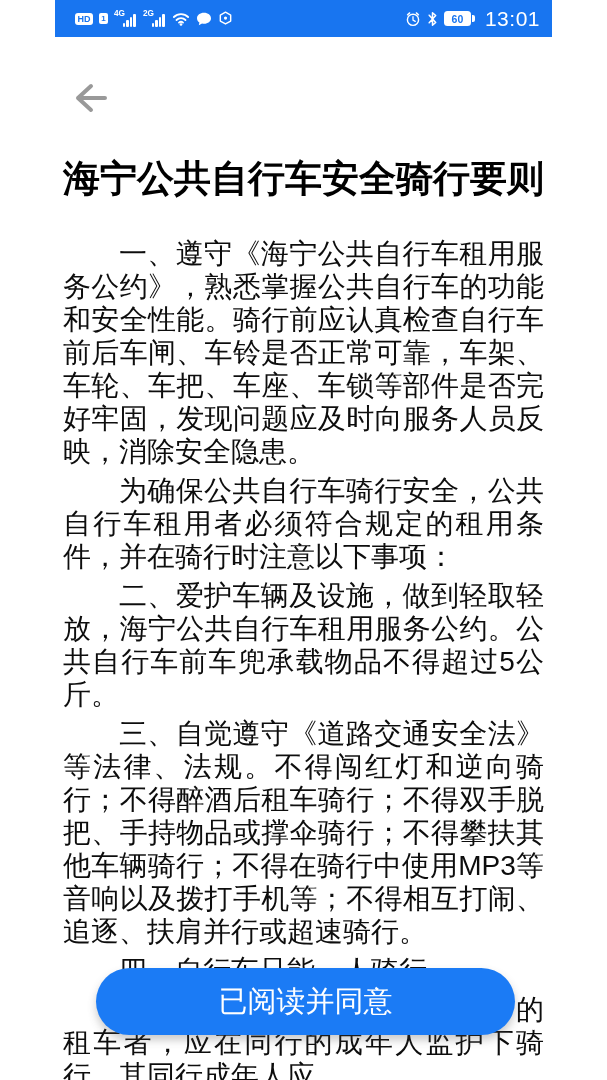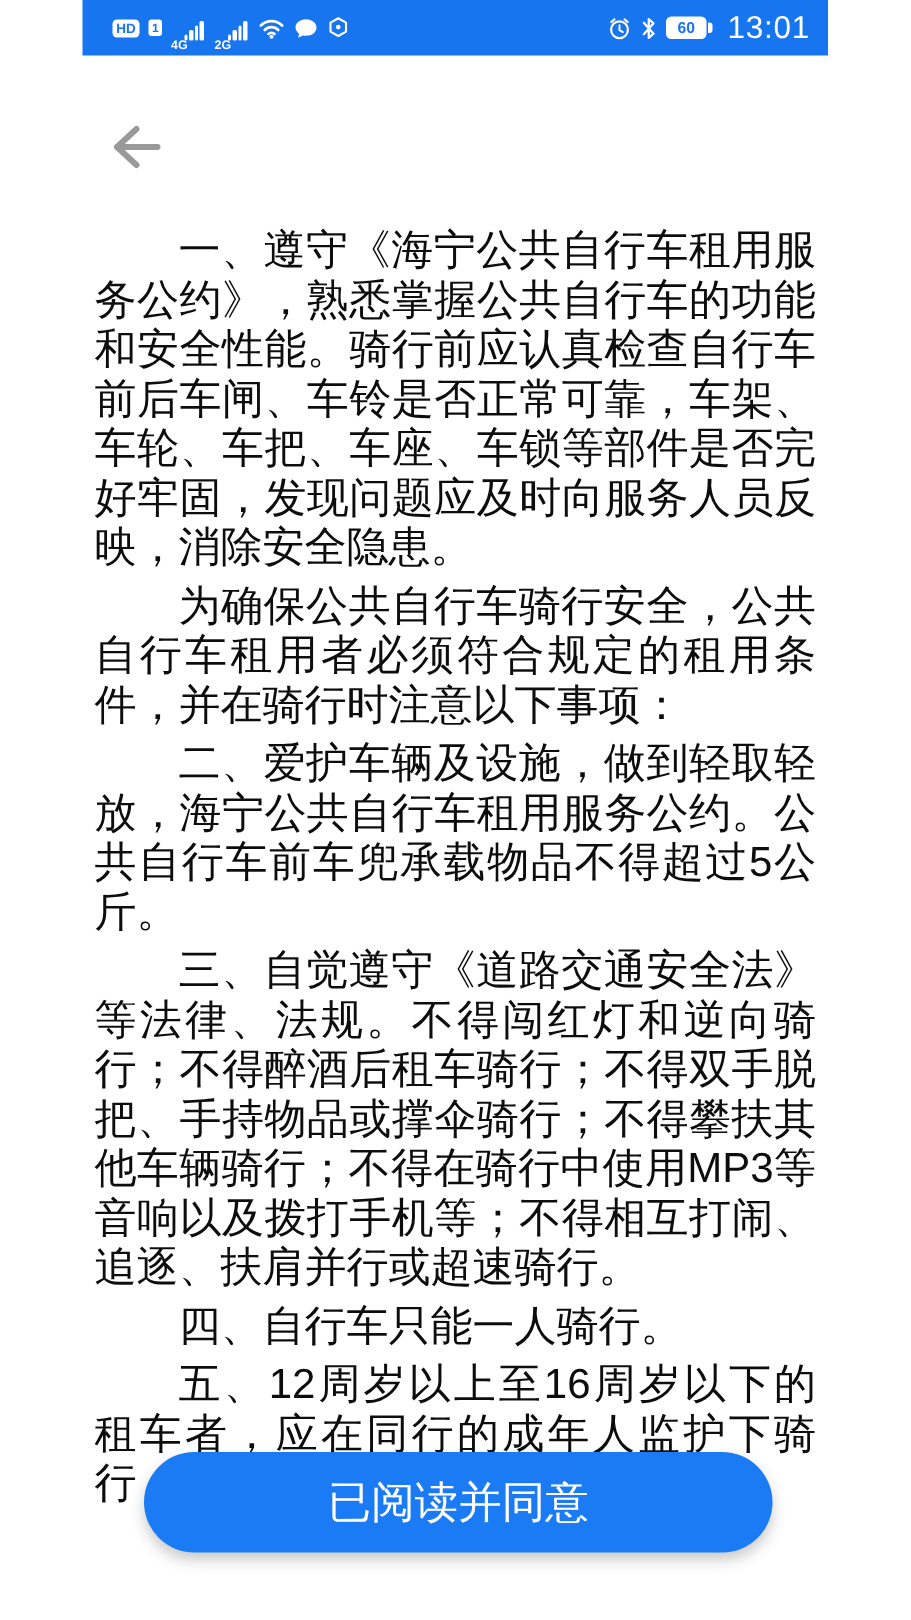--- a/index.html
+++ b/index.html
@@ -12,21 +12,21 @@
     justify-content:space-between;padding:10px 12px;box-sizing:border-box;color:#fff;}
   .sb-left,.sb-right{display:flex;align-items:center;gap:6px;}
   .sb-left{padding-left:8px;}
   .hd-badge{display:inline-flex;align-items:center;justify-content:center;background:#fff;
     color:var(--status-bar-blue,#1875f0);font-size:9px;font-weight:bold;border-radius:3px;
     width:18px;height:12px;letter-spacing:0;}
   .sim-badge{display:inline-flex;align-items:center;justify-content:center;background:#fff;
     color:var(--status-bar-blue,#1875f0);font-size:8px;font-weight:bold;border-radius:2px;
     width:9px;height:11px;}
   .sig{position:relative;width:23px;height:18px;}
-  .sig .net{position:absolute;top:16px;left:0;font-size:9px;font-weight:bold;line-height:9px;transform:scale(.92);transform-origin:left top;}
+  .sig .net{position:absolute;top:0;left:0;font-size:9px;font-weight:bold;line-height:9px;transform:scale(.92);transform-origin:left top;}
   .sig .bars{position:absolute;bottom:1px;right:1px;display:flex;align-items:flex-end;gap:1px;}
   .sig .bars i{display:block;width:2.6px;background:#fff;border-radius:1px;}
   .b1{height:4px}.b2{height:7px}.b3{height:10px}.b4{height:13px}
   .sb-icon{display:block;}
   .battery{display:inline-flex;align-items:center;}
   .battery .bat-body{display:inline-flex;align-items:center;justify-content:center;width:27px;height:15px;
     background:#fff;border-radius:3.5px;color:var(--status-bar-blue,#1875f0);font-size:10.5px;font-weight:bold;}
   .battery .bat-nub{display:inline-block;width:2.5px;height:7px;background:#fff;border-radius:0 2px 2px 0;margin-left:1.5px;}
   .sb-time{font-size:21px;font-weight:400;margin-left:4px;letter-spacing:.5px;}
 
@@ -108,20 +108,21 @@
         <span class="sb-time">13:01</span>
       </div>
     </div>
 
     <div class="back">
       <svg width="38" height="32" viewBox="0 0 38 32">
         <path d="M20 4 L7 16 L20 28 M7 16 H34" fill="none" stroke="var(--back-arrow-gray,#999)" stroke-width="4" stroke-linecap="round" stroke-linejoin="round"></path>
       </svg>
     </div>
 
+    <h1 class="doc-title">海宁公共自行车安全骑行要则</h1>
 
     <div class="doc">
         <p>一、遵守《海宁公共自行车租用服务公约》，熟悉掌握公共自行车的功能和安全性能。骑行前应认真检查自行车前后车闸、车铃是否正常可靠，车架、车轮、车把、车座、车锁等部件是否完好牢固，发现问题应及时向服务人员反映，消除安全隐患。</p>
         <p>为确保公共自行车骑行安全，公共自行车租用者必须符合规定的租用条件，并在骑行时注意以下事项：</p>
         <p>二、爱护车辆及设施，做到轻取轻放，海宁公共自行车租用服务公约。公共自行车前车兜承载物品不得超过5公斤。</p>
         <p>三、自觉遵守《道路交通安全法》等法律、法规。不得闯红灯和逆向骑行；不得醉酒后租车骑行；不得双手脱把、手持物品或撑伞骑行；不得攀扶其他车辆骑行；不得在骑行中使用MP3等音响以及拨打手机等；不得相互打闹、追逐、扶肩并行或超速骑行。</p>
         <p>四、自行车只能一人骑行。</p>
         <p>五、12周岁以上至16周岁以下的租车者，应在同行的成年人监护下骑行，其同行成年人应</p>
       </div>
 

